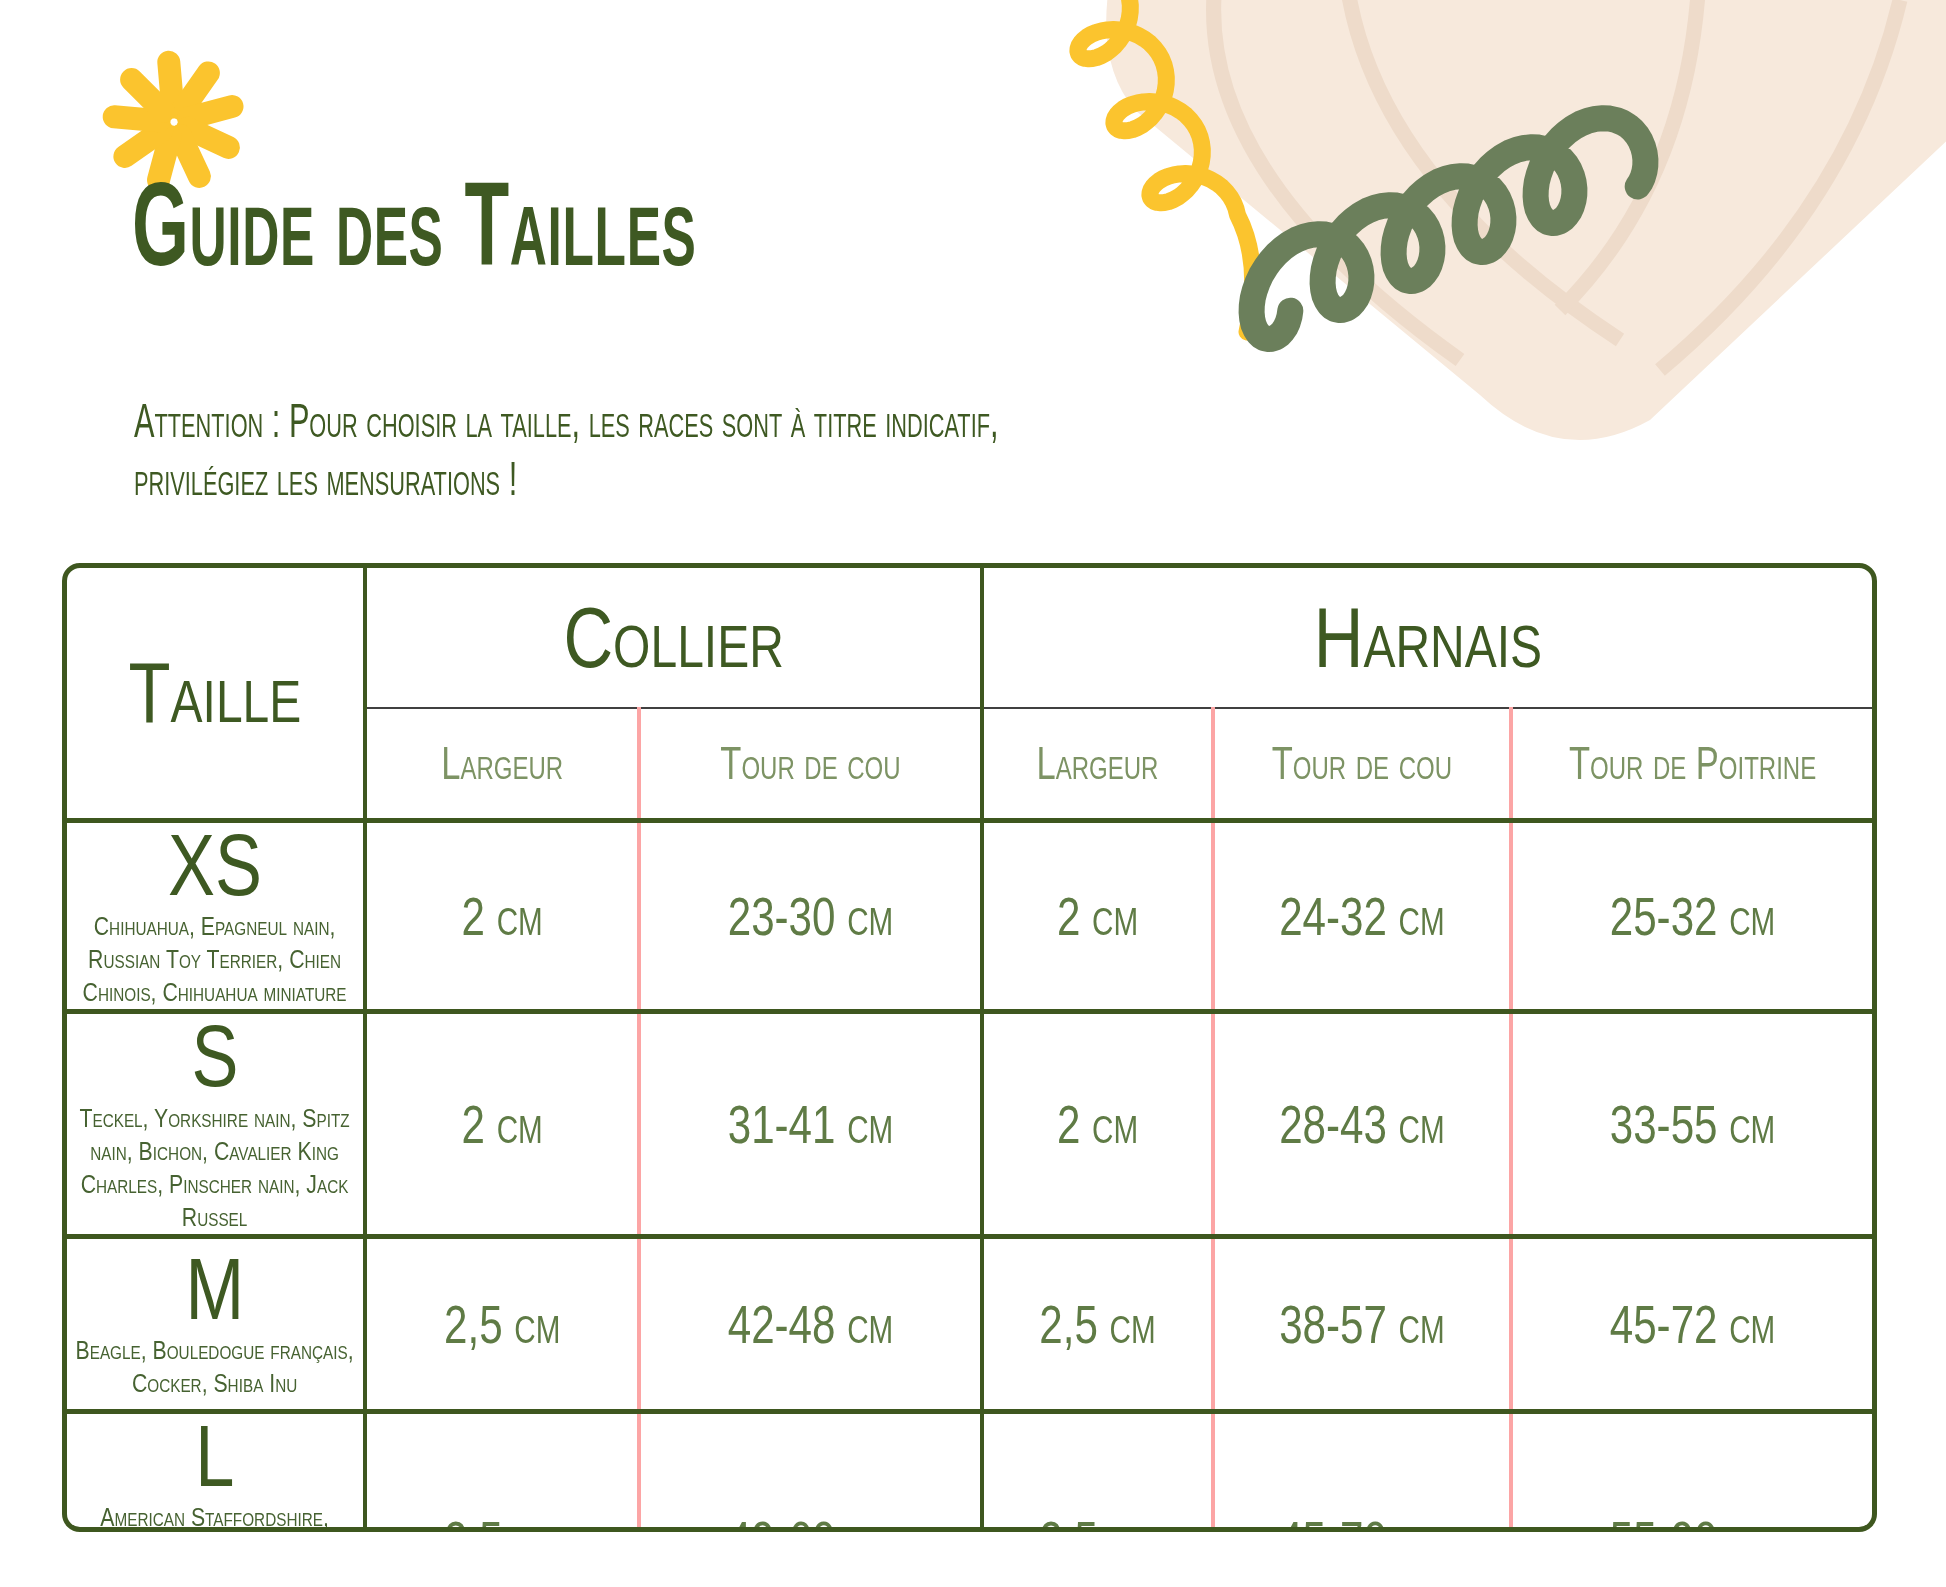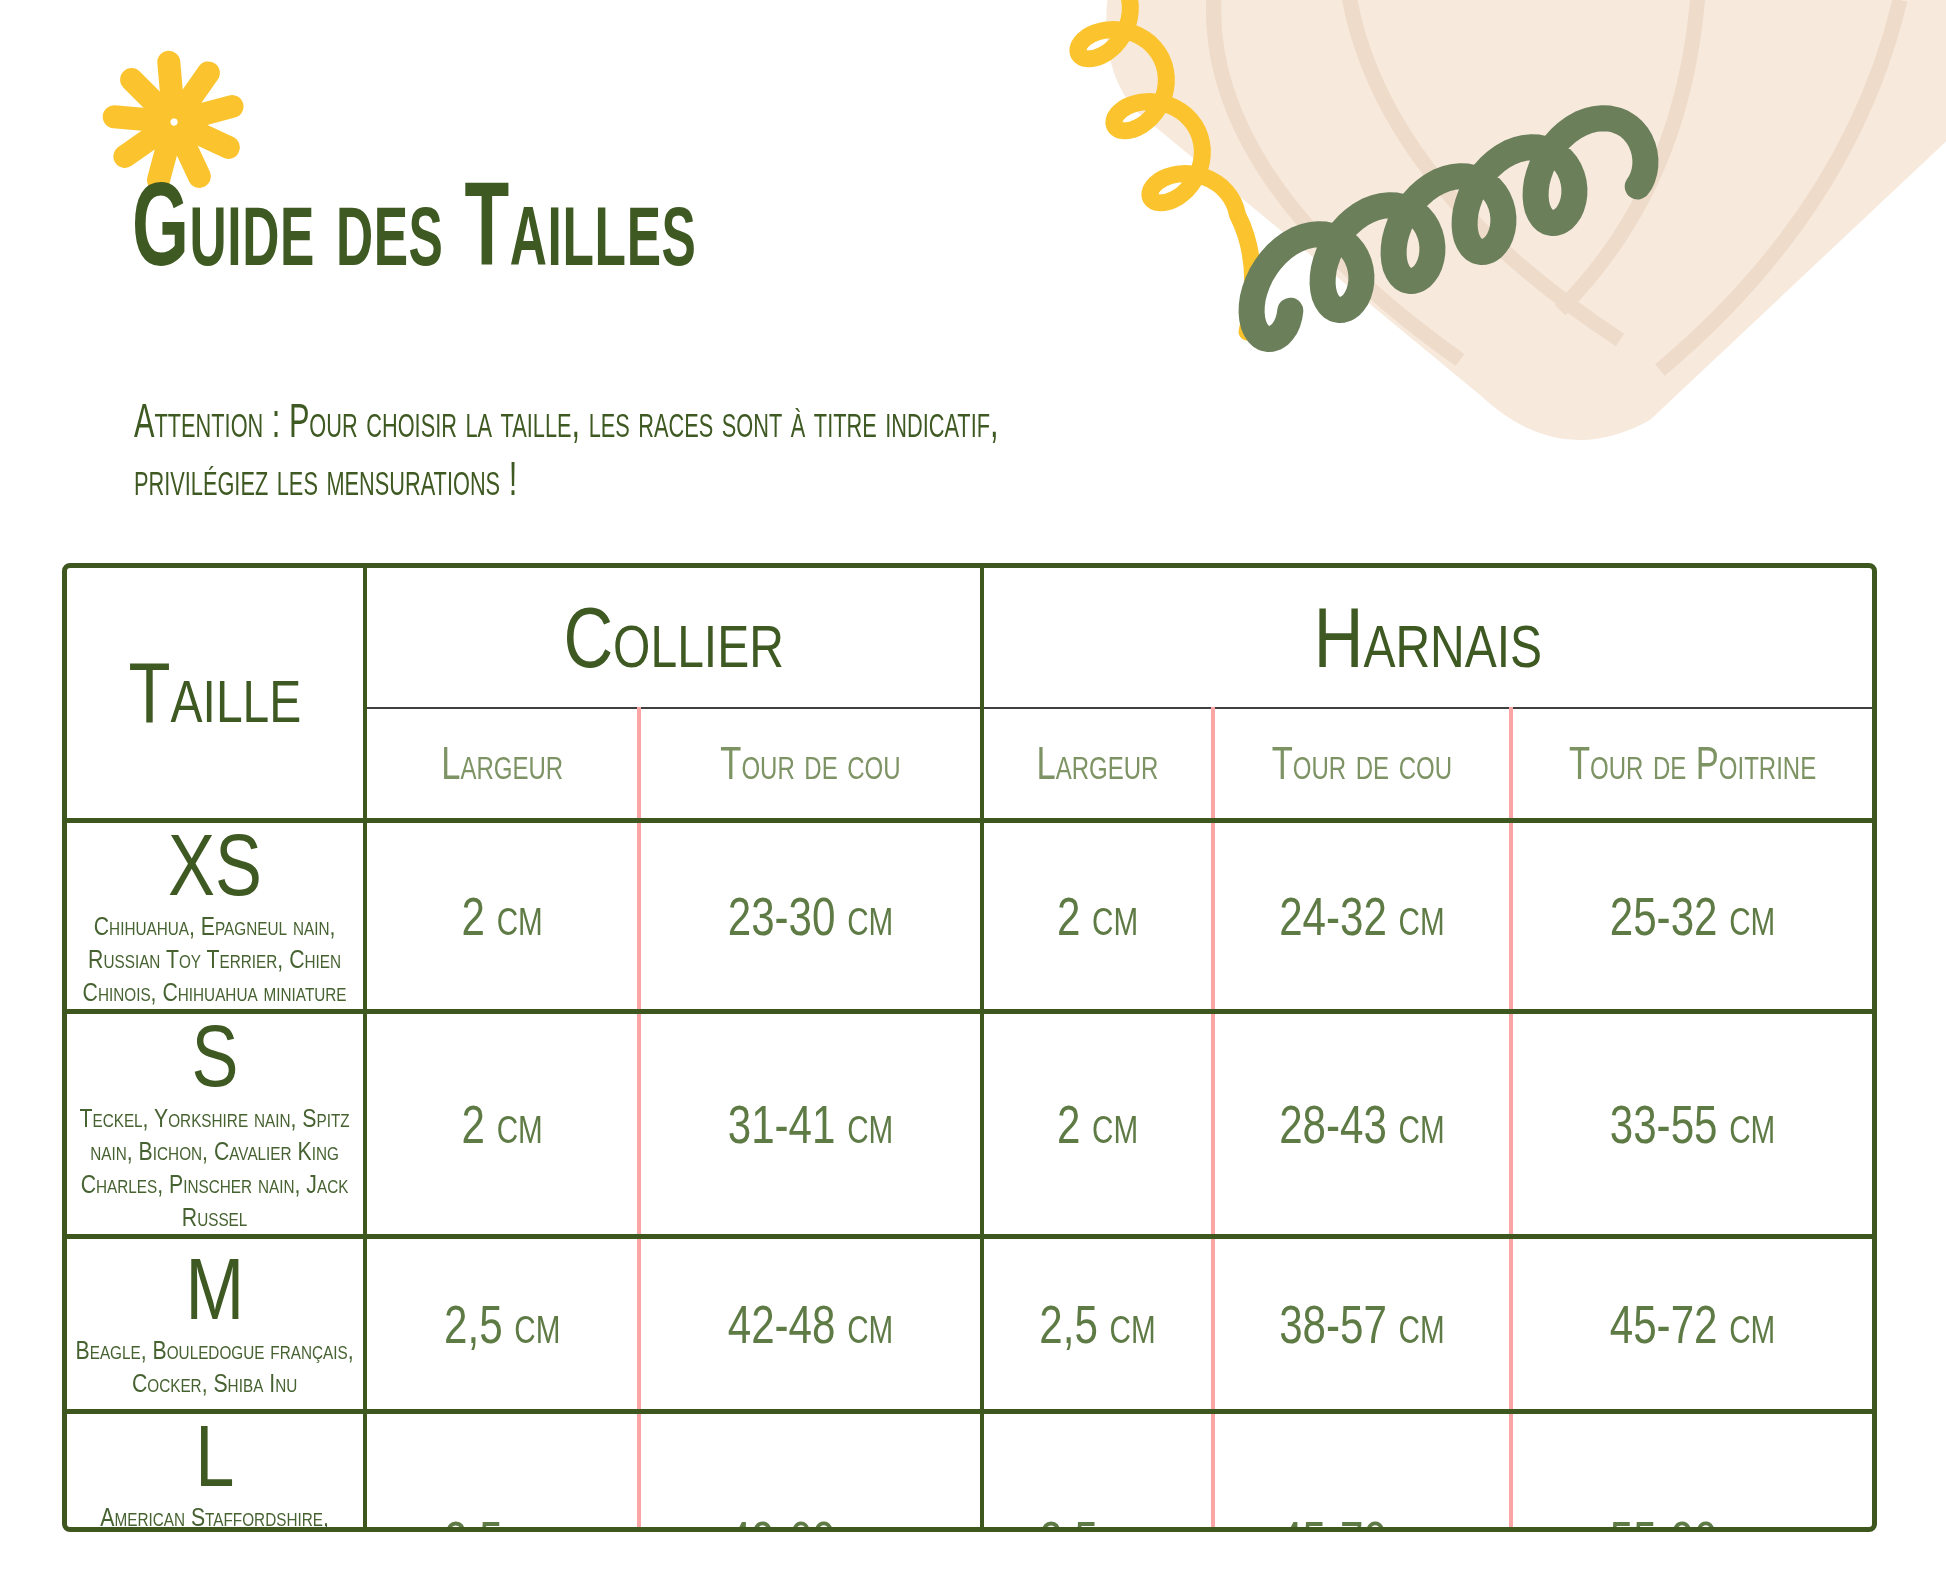--- a/index.html
+++ b/index.html
@@ -20,21 +20,21 @@
   .subtitle {
     position:absolute; left:134px; top:392px; margin:0; z-index:1;
     font-size:48px; color:#3e5922; font-variant:small-caps;
     transform:scaleX(0.64); transform-origin:left top; line-height:1.2;
     white-space:nowrap;
   }
   .subtitle span { display:block; }
 
   .table-wrap {
     position:absolute; left:62px; top:563px; width:1815px; height:969px;
-    box-sizing:border-box; border:5px solid #3e571f; border-radius:8px;
+    box-sizing:border-box; border:5px solid #3e571f; border-radius:18px;
     background:#ffffff; z-index:1; overflow:hidden;
   }
   table { width:100%; height:100%; border-collapse:collapse; table-layout:fixed; }
   th, td { padding:0; text-align:center; vertical-align:middle; }
 
   .tx { display:block; font-variant:small-caps; transform-origin:50% 50%; margin:0 auto; font-weight:normal; }
   .h-group  { font-size:86px; color:#3e5922; transform:scaleX(0.80); white-space:nowrap; }
   .h-sub    { font-size:46px; color:#7d9364; transform:scaleX(0.75); white-space:nowrap; }
   .size-label { font-size:88px; color:#3e5922; transform:scaleX(0.80); line-height:0.95; }
   .breeds   { font-size:25px; color:#466231; transform:scaleX(0.85); line-height:1.32;

